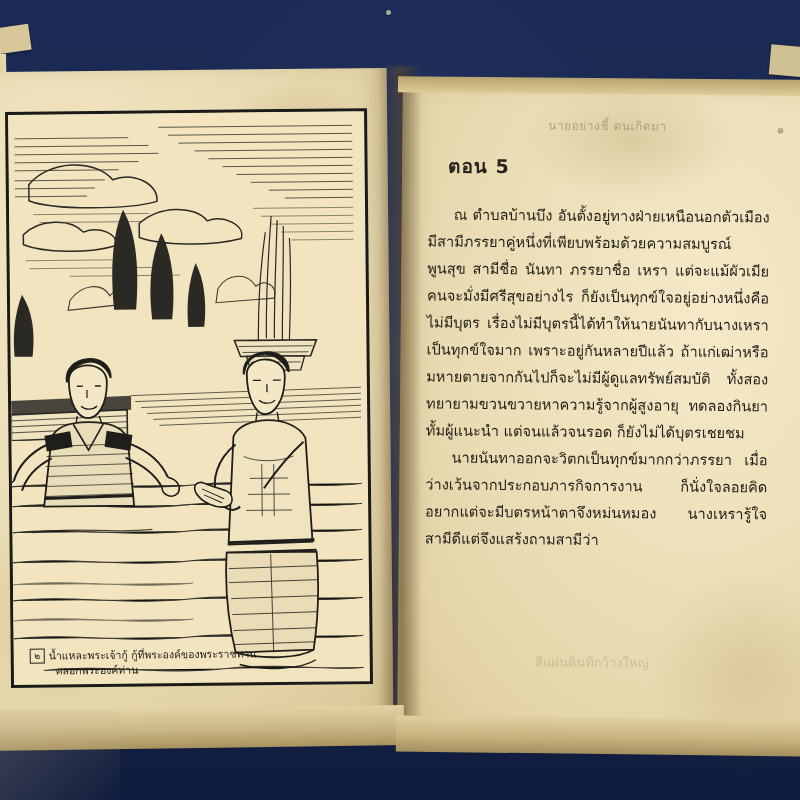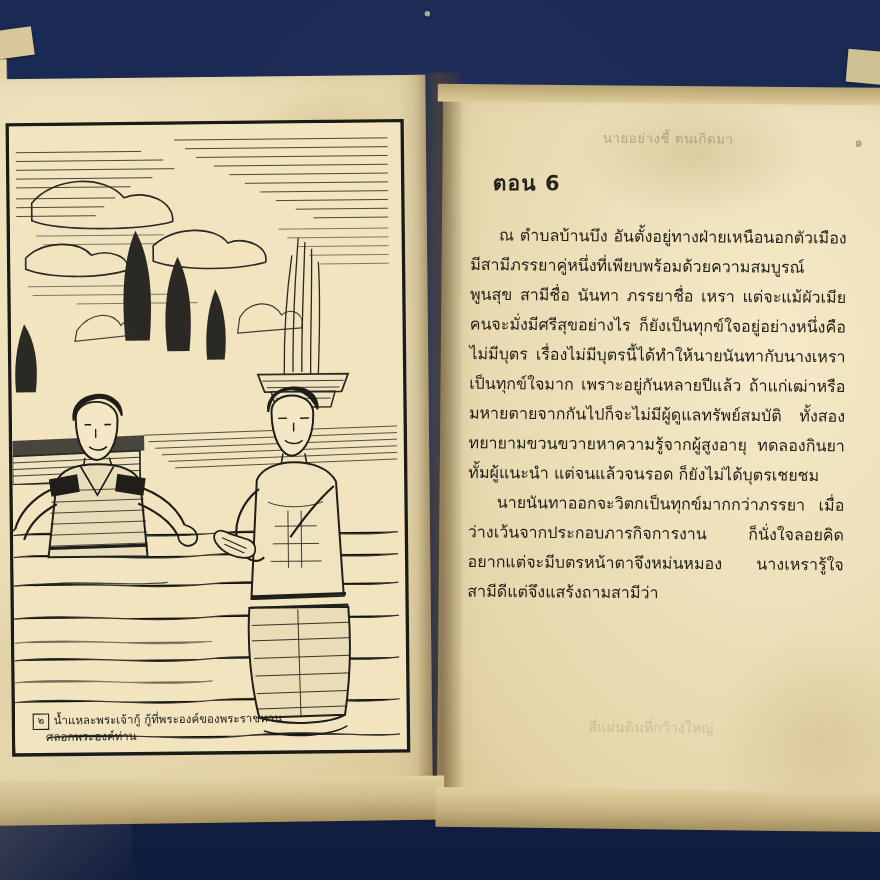--- a/index.html
+++ b/index.html
@@ -393,33 +393,33 @@
           </g>
 
           <g stroke="#1f1e1a" stroke-width="1" opacity="0.55">
             <path d="M0 470 C60 464, 120 476, 180 470"></path>
             <path d="M0 506 C60 500, 120 512, 180 506"></path>
           </g>
         </svg>
 
         <div class="plate-caption">
           <span class="caption-num">๒</span><span>น้ำแหละพระเจ้ากู้  กู้ที่พระองค์ของพระราชทาน</span><br>
-          <span style="margin-left:12px">ศลอกพระองค์ท่าน</span>
+          <span style="margin-left:26px">ศลอกพระองค์ท่าน</span>
         </div>
       </div>
     </div>
 
     <div class="page page-right">
 
       <div class="stain" style="left:120px; top:-10px; width:220px; height:120px; background:radial-gradient(ellipse, rgba(150,118,55,0.20), rgba(150,118,55,0) 70%);"></div>
       <div class="stain" style="left:250px; top:480px; width:200px; height:200px; background:radial-gradient(ellipse, rgba(150,118,55,0.16), rgba(150,118,55,0) 70%);"></div>
 
       <div class="running-head">นายอย่างชี้  ตนเกิดมา</div>
       <div class="folio">๑</div>
-      <div class="chapter-label">ตอน 6</div>
+      <div class="chapter-label">ตอน 5</div>
 
       <div class="body-text">
         <p>ณ ตำบลบ้านบึง  อันตั้งอยู่ทางฝ่ายเหนือนอกตัวเมือง  มีสามีภรรยาคู่หนึ่งที่เพียบพร้อมด้วยความสมบูรณ์พูนสุข สามีชื่อ นันทา ภรรยาชื่อ เหรา แต่จะแม้ผัวเมียคนจะมั่งมีศรีสุขอย่างไร  ก็ยังเป็นทุกข์ใจอยู่อย่างหนึ่งคือไม่มีบุตร เรื่องไม่มีบุตรนี้ได้ทำให้นายนันทากับนางเหราเป็นทุกข์ใจมาก เพราะอยู่กันหลายปีแล้ว ถ้าแก่เฒ่าหรือมหายตายจากกันไปก็จะไม่มีผู้ดูแลทรัพย์สมบัติ ทั้งสองทยายามขวนขวายหาความรู้จากผู้สูงอายุ  ทดลองกินยาทั้มผู้แนะนำ แต่จนแล้วจนรอด ก็ยังไม่ได้บุตรเชยชม</p>
         <p>นายนันทาออกจะวิตกเป็นทุกข์มากกว่าภรรยา เมื่อว่างเว้นจากประกอบภารกิจการงาน  ก็นั่งใจลอยคิดอยากแต่จะมีบตรหน้าตาจึงหม่นหมอง นางเหรารู้ใจสามีดีแต่จึงแสร้งถามสามีว่า</p>
       </div>
 
       <div class="ghost">สี่แผ่นดินที่กว้างใหญ่</div>
     </div>
 
     <div class="gutter"></div>

